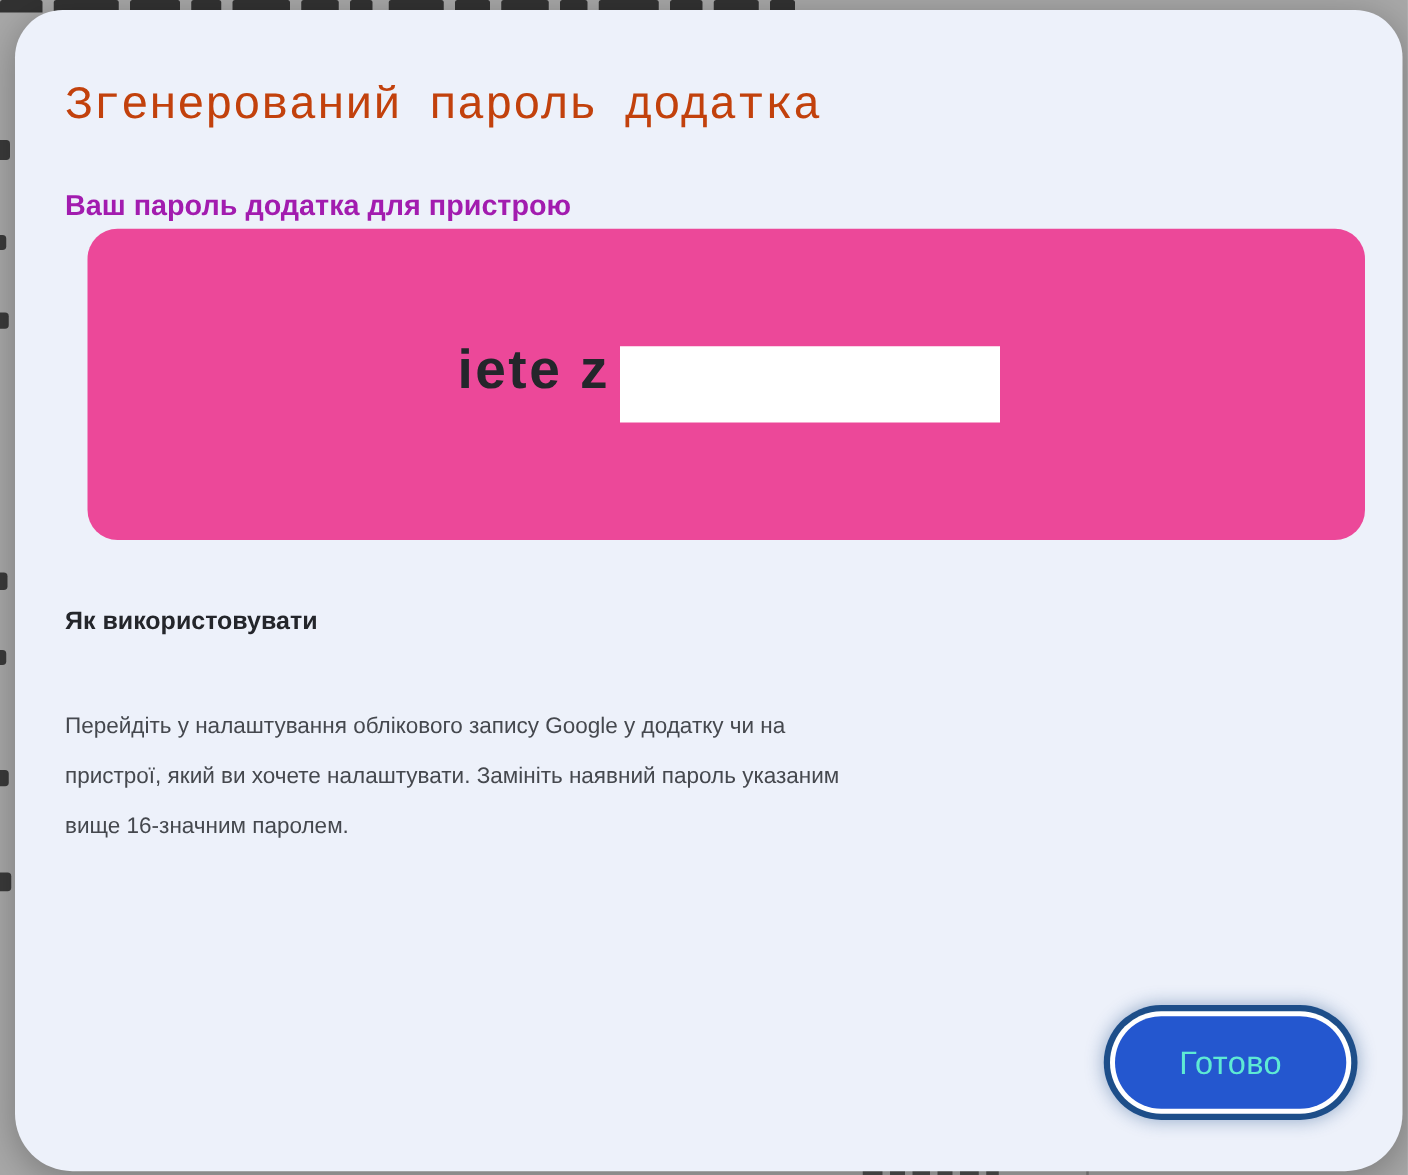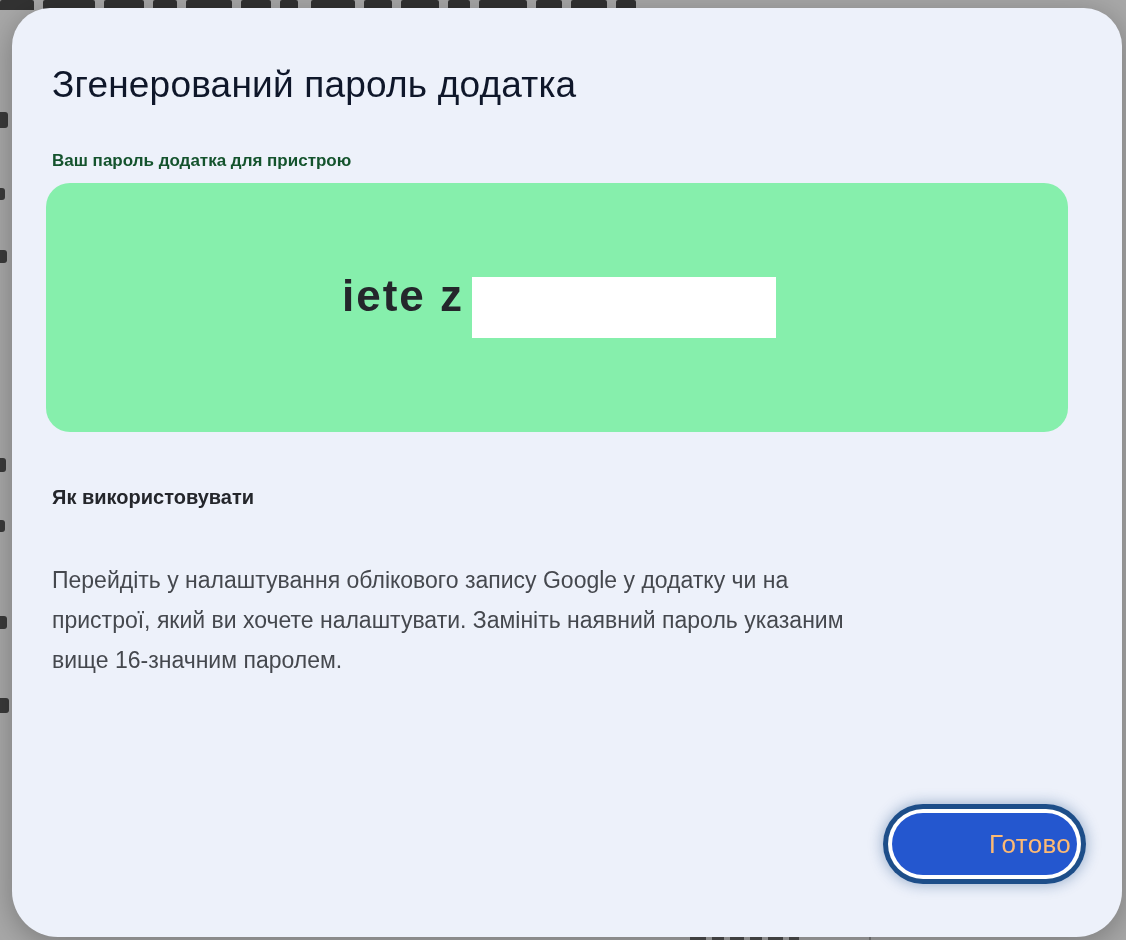--- a/index.html
+++ b/index.html
@@ -106,35 +106,36 @@
     width: 1110px; height: 929px;
     background: #edf1fa;
     border-radius: 38px 38px 46px 46px;
     box-shadow: 0 6px 30px rgba(0,0,0,0.28);
   }
   .dialog-title {
     position: absolute;
     left: 40px; top: 56px;
     font-size: 37px;
     font-weight: 400;
-    color: #0f172a;
+    color: #c2410c;
     letter-spacing: 0.2px;
+    font-family: Liberation Mono, monospace;
   }
   .password-label {
     position: absolute;
     left: 40px; top: 143px;
-    font-size: 17px;
+    font-size: 23px;
     font-weight: 700;
-    color: #14532d;
+    color: #a21caf;
   }
   .password-box {
     position: absolute;
-    left: 34px; top: 175px;
+    left: 58px; top: 175px;
     width: 1022px; height: 249px;
-    background: #86efac;
+    background: #ec4899;
     border-radius: 24px;
   }
   .password-text {
     position: absolute;
     left: 296px; top: 88px;
     font-size: 44px;
     font-weight: 700;
     color: #24262b;
     letter-spacing: 2px;
     white-space: pre;
@@ -149,44 +150,43 @@
     position: absolute;
     left: 40px; top: 478px;
     font-size: 20px;
     font-weight: 700;
     color: #24262b;
   }
   .howto-text {
     position: absolute;
     left: 40px; top: 512px;
     width: 1030px;
-    font-size: 23px;
+    font-size: 18px;
     line-height: 40px;
     color: #45484e;
     white-space: pre-line;
   }
   .howto-text p { margin: 0; }
 
   .done-button {
     position: absolute;
     left: 880px; top: 805px;
-    width: 185px; height: 62px;
+    width: 185px; height: 74px;
     background: #2457cf;
     border: none;
     border-radius: 37px;
-    color: #fdba74;
+    color: #5eead4;
     font-family: "Liberation Sans", "DejaVu Sans", sans-serif;
     font-size: 26px;
     letter-spacing: 0.3px;
     cursor: pointer;
     box-shadow:
       0 0 0 4px #ffffff,
       0 0 0 9px #1d4e89,
       0 0 14px 10px rgba(29, 78, 137, 0.40);
-    text-align: right;
   }
 </style>
 </head>
 <body>
 
 <div class="backdrop">
   <div class="top-frags">
     <span></span><span></span><span></span><span></span><span></span><span></span><span></span>
     <span></span><span></span><span></span><span></span><span></span><span></span><span></span><span></span>
   </div>

